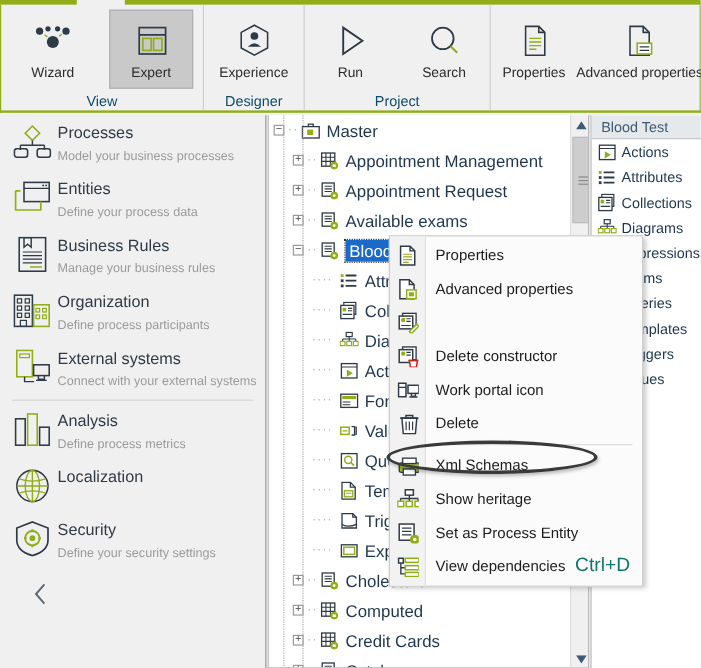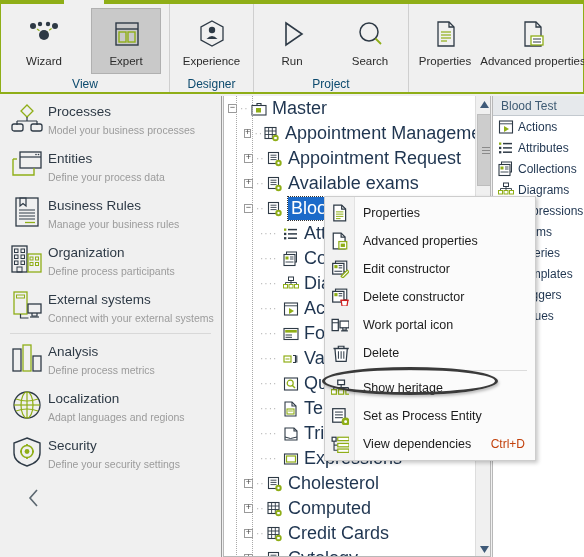--- a/index.html
+++ b/index.html
@@ -67,21 +67,21 @@
   .tree { position:absolute; left:0; top:0; width:251px; }
   .trow { position:relative; height:25px; display:flex; align-items:center; white-space:nowrap; cursor:pointer; }
   .trow .exp {
     width:9px; height:9px; border:1px solid #9a9a9a; background:#fff;
     display:inline-flex; align-items:center; justify-content:center;
     font-size:9px; line-height:7px; color:#444; margin-right:3px;
     font-family:"Liberation Mono", monospace;
   }
   .dots { width:10px; color:#b5b5b5; font-size:10px; letter-spacing:1px; }
   .tico { width:18px; min-width:18px; height:16px; margin-right:4px; display:flex; align-items:center; justify-content:center; }
-  .tlbl { font-size:18px; color:#1f3550; }
+  .tlbl { font-size:14px; color:#1f3550; }
   .trow.sel .tlbl { background:#1b6ac9; color:#fff; padding:1px 3px; outline:1px dotted #333; }
   .guide { position:absolute; width:1px; top:0; bottom:0; border-left:1px dotted #a9a9a9; }
 
   
   .vsb { position:absolute; top:0; width:16px; background:#f0f0f0; border-left:1px solid #ddd; }
   .vsb .arrow { width:16px; height:16px; display:flex; align-items:center; justify-content:center; color:#3f5a78; font-size:8px; }
   .vsb .thumb { position:absolute; left:1px; width:14px; background:#cdcdcd; border:1px solid #bdbdbd; }
   .vsb .grip { position:absolute; left:4px; width:8px; height:7px; }
   .grip i { display:block; height:1px; background:#8a8a8a; margin-bottom:2px; }
 
@@ -105,21 +105,21 @@
     position:absolute; left:324px; top:196px; width:212px;
     background:#fbfbfb; border:1px solid #cdcdcd;
     box-shadow:2px 2px 4px rgba(0,0,0,0.22);
     padding:2px 0;
     z-index:50;
   }
   .ctx-gutter { position:absolute; left:0; top:0; bottom:0; width:30px; background:#f2f2f2; border-right:1px solid #e2e2e2; }
   .ctx-item { position:relative; height:28px; display:flex; align-items:center; cursor:pointer; }
   .ctx-ico { width:30px; min-width:30px; height:24px; display:flex; align-items:center; justify-content:center; position:relative; z-index:2; }
   .ctx-lbl { font-size:12.5px; color:#1c1c1c; padding-left:8px; flex:1; }
-  .ctx-sc { font-size:12px; color:#c2410c; padding-right:10px; }
+  .ctx-sc { font-size:16px; color:#0f766e; padding-right:10px; }
   .ctx-sep { position:relative; height:1px; background:#dcdcdc; margin:3px 8px 3px 36px; z-index:2; }
 
   .highlight-ellipse {
     position:absolute; left:322px; top:367px; width:176px; height:28px;
     border:3px solid #3a3a3a; border-radius:50%;
     z-index:60; pointer-events:none;
     box-shadow:1px 2px 3px rgba(0,0,0,0.25);
   }
 
   svg { display:block; }
@@ -354,21 +354,20 @@
         <svg width="32" height="30" viewBox="0 0 32 30">
           <circle cx="16" cy="15" r="13" fill="none" stroke="#2e3a46" stroke-width="1.3"></circle>
           <ellipse cx="16" cy="15" rx="6" ry="13" fill="none" stroke="#8fae17" stroke-width="1.2"></ellipse>
           <line x1="3" y1="15" x2="29" y2="15" stroke="#8fae17" stroke-width="1.2"></line>
           <line x1="16" y1="2" x2="16" y2="28" stroke="#8fae17" stroke-width="1.2"></line>
           <path d="M5 9 q11 4 22 0 M5 21 q11 -4 22 0" fill="none" stroke="#8fae17" stroke-width="1.1"></path>
         </svg>
       </span>
       <span class="nav-txt">
         <span class="nav-title">Localization</span><br>
-        <span class="nav-sub">Adapt languages and regions</span>
       </span>
     </div>
 
     <div class="nav-item">
       <span class="nav-ico">
         <svg width="32" height="30" viewBox="0 0 32 30">
           <path d="M16 1 L29 6 V16 C29 23 23 27 16 29 C9 27 3 23 3 16 V6 Z" fill="none" stroke="#2e3a46" stroke-width="1.4"></path>
           <circle cx="16" cy="14.5" r="6" fill="none" stroke="#8fae17" stroke-width="1.6"></circle>
           <circle cx="16" cy="14.5" r="2.4" fill="#8fae17"></circle>
           <g stroke="#8fae17" stroke-width="1.8">
@@ -829,21 +828,20 @@
             <svg width="18" height="18" viewBox="0 0 16 16">
               <rect x="4" y="1" width="10" height="9.5" fill="#fff" stroke="#2e3a46" stroke-width="1"></rect>
               <rect x="1.5" y="3" width="10" height="9.5" fill="#fff" stroke="#2e3a46" stroke-width="1.1"></rect>
               <rect x="3" y="4.5" width="2.8" height="2.8" fill="#8fae17"></rect>
               <line x1="6.8" y1="5" x2="10" y2="5" stroke="#2e3a46" stroke-width="0.9"></line>
               <line x1="6.8" y1="7" x2="10" y2="7" stroke="#2e3a46" stroke-width="0.9"></line>
               <line x1="3" y1="10" x2="10" y2="10" stroke="#2e3a46" stroke-width="0.9"></line>
               <path d="M9 14.5 l5.5 -5.5 l1.5 1.5 l-5.5 5.5 z" fill="#fff" stroke="#8fae17" stroke-width="1.1"></path>
             </svg>
           </span>
-          <span class="ctx-lbl">Edit constructor</span>
           <span class="ctx-sc"></span>
         </div>
         <div class="ctx-item">
           <span class="ctx-ico">
             <svg width="18" height="18" viewBox="0 0 16 16">
               <rect x="4" y="1" width="10" height="9.5" fill="#fff" stroke="#2e3a46" stroke-width="1"></rect>
               <rect x="1.5" y="3" width="10" height="9.5" fill="#fff" stroke="#2e3a46" stroke-width="1.1"></rect>
               <rect x="3" y="4.5" width="2.8" height="2.8" fill="#8fae17"></rect>
               <line x1="6.8" y1="5" x2="10" y2="5" stroke="#2e3a46" stroke-width="0.9"></line>
               <line x1="6.8" y1="7" x2="10" y2="7" stroke="#2e3a46" stroke-width="0.9"></line>
@@ -880,20 +878,32 @@
               </g>
             </svg>
           </span>
           <span class="ctx-lbl">Delete</span>
           <span class="ctx-sc"></span>
         </div>
         <div class="ctx-sep"></div>
         <div class="ctx-item">
           <span class="ctx-ico">
             <svg width="18" height="18" viewBox="0 0 16 16">
+              <rect x="1.5" y="6" width="15" height="7" rx="1.5" fill="#9fb83a" stroke="#2e3a46" stroke-width="1"></rect>
+              <rect x="4" y="2.5" width="10" height="4" fill="#fff" stroke="#2e3a46" stroke-width="1"></rect>
+              <rect x="4.5" y="10.5" width="9" height="4.5" fill="#fff" stroke="#2e3a46" stroke-width="1"></rect>
+              <circle cx="14" cy="9.5" r="1" fill="#fff"></circle>
+            </svg>
+          </span>
+          <span class="ctx-lbl">Xml Schemas</span>
+          <span class="ctx-sc"></span>
+        </div>
+        <div class="ctx-item">
+          <span class="ctx-ico">
+            <svg width="18" height="18" viewBox="0 0 16 16">
               <rect x="6" y="1" width="6" height="4" fill="#fff" stroke="#2e3a46" stroke-width="1.1"></rect>
               <path d="M9 5 v2.5 M2.5 7.5 h13 M2.5 7.5 v2 M9 7.5 v2 M15.5 7.5 v2" fill="none" stroke="#2e3a46" stroke-width="1"></path>
               <rect x="0.3" y="9.5" width="4.5" height="4" fill="#fff" stroke="#8fae17" stroke-width="1.1"></rect>
               <rect x="6.7" y="9.5" width="4.5" height="4" fill="#fff" stroke="#8fae17" stroke-width="1.1"></rect>
               <rect x="13.2" y="9.5" width="4.5" height="4" fill="#fff" stroke="#8fae17" stroke-width="1.1"></rect>
             </svg>
           </span>
           <span class="ctx-lbl">Show heritage</span>
           <span class="ctx-sc"></span>
         </div>

